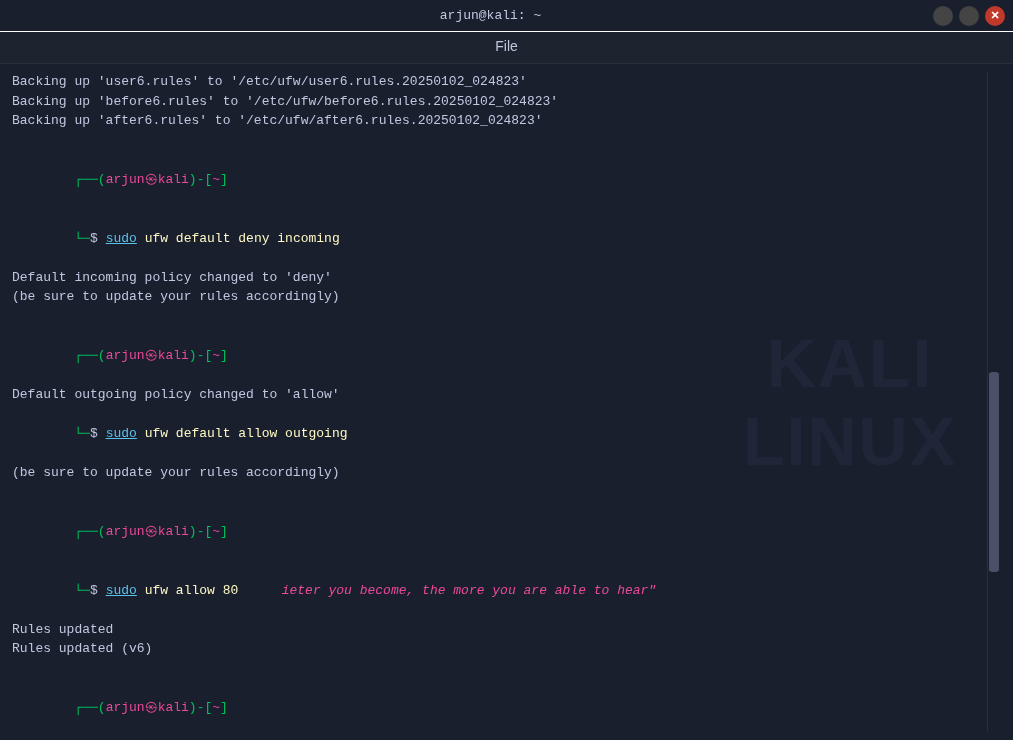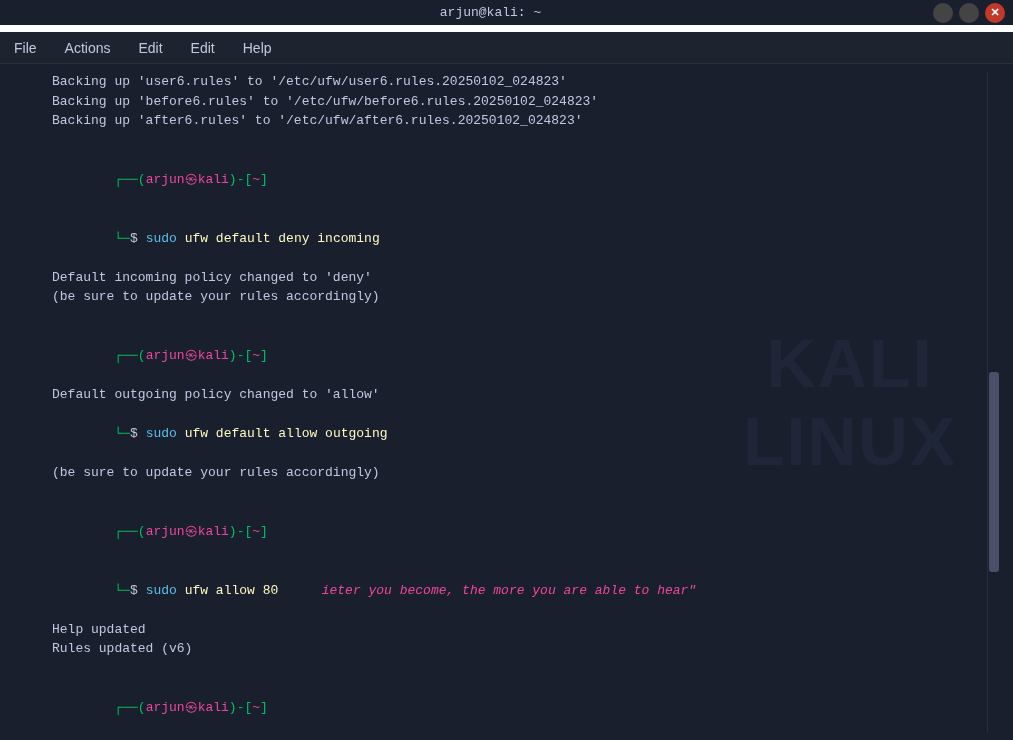--- a/index.html
+++ b/index.html
@@ -16,21 +16,21 @@
       width: 1013px;
       height: 740px;
       background: #1a1f2e;
       display: flex;
       flex-direction: column;
     }
 
     
     .title-bar {
       background: #1a1f2e;
-      border-bottom: 7px solid #ffffff;
+      border-bottom: 1px solid #ffffff;
       display: flex;
       align-items: center;
       justify-content: space-between;
       padding: 0 8px;
       height: 32px;
       flex-shrink: 0;
     }
 
     .title-bar-left {
       width: 40px;
@@ -68,20 +68,21 @@
     
     .menu-bar {
       background: #1e2330;
       display: flex;
       align-items: center;
       padding: 4px 8px;
       gap: 16px;
       height: 32px;
       flex-shrink: 0;
       border-bottom: 1px solid #2a2f3e;
+      flex-direction: column;
     }
 
     .menu-item {
       color: #c0c8e0;
       font-size: 14px;
       cursor: pointer;
       padding: 2px 6px;
       font-family: sans-serif;
     }
 
@@ -92,21 +93,20 @@
       padding: 8px 12px;
       overflow: hidden;
       position: relative;
       display: flex;
     }
 
     .terminal-content {
       flex: 1;
       overflow: hidden;
       position: relative;
-      margin-left: 40px;
     }
 
     .scrollbar {
       width: 14px;
       background: #1a1f2e;
       flex-shrink: 0;
       position: relative;
       border-left: 1px solid #2a2f3e;
     }
 
@@ -128,21 +128,21 @@
       font-family: 'Courier New', Courier, monospace;
     }
 
     .line-empty {
       height: 20px;
     }
 
     .prompt-bracket { color: #00c060; }
     .prompt-host { color: #ec4899; }
     .prompt-dollar { color: #c0c8e0; }
-    .cmd-sudo { color: #5bc0eb; }
+    .cmd-sudo { color: #5bc0eb; text-decoration: underline; }
     .cmd-text { color: #fef9c3; }
 
     
     .watermark {
       position: absolute;
       right: 30px;
       top: 50%;
       transform: translateY(-50%);
       opacity: 0.12;
       pointer-events: none;
@@ -234,21 +234,21 @@
       <div class="line">(be sure to update your rules accordingly)</div>
 
       <div class="line-empty"></div>
 
       <div class="line">
         <span class="prompt-bracket">┌──(</span><span class="prompt-host">arjun㉿kali</span><span class="prompt-bracket">)-[</span><span class="prompt-host">~</span><span class="prompt-bracket">]</span>
       </div>
       <div class="line">
         <span class="prompt-bracket">└─</span><span class="prompt-dollar">$ </span><span class="cmd-sudo">sudo</span><span class="cmd-text"> ufw allow 80</span><span class="quote-text">   ieter you become, the more you are able to hear"</span>
       </div>
-      <div class="line">Help updated</div>
+      <div class="line">Rules updated</div>
       <div class="line">Rules updated (v6)</div>
 
       <div class="line-empty"></div>
 
       <div class="line">
         <span class="prompt-bracket">┌──(</span><span class="prompt-host">arjun㉿kali</span><span class="prompt-bracket">)-[</span><span class="prompt-host">~</span><span class="prompt-bracket">]</span>
       </div>
 
     </div>
 

